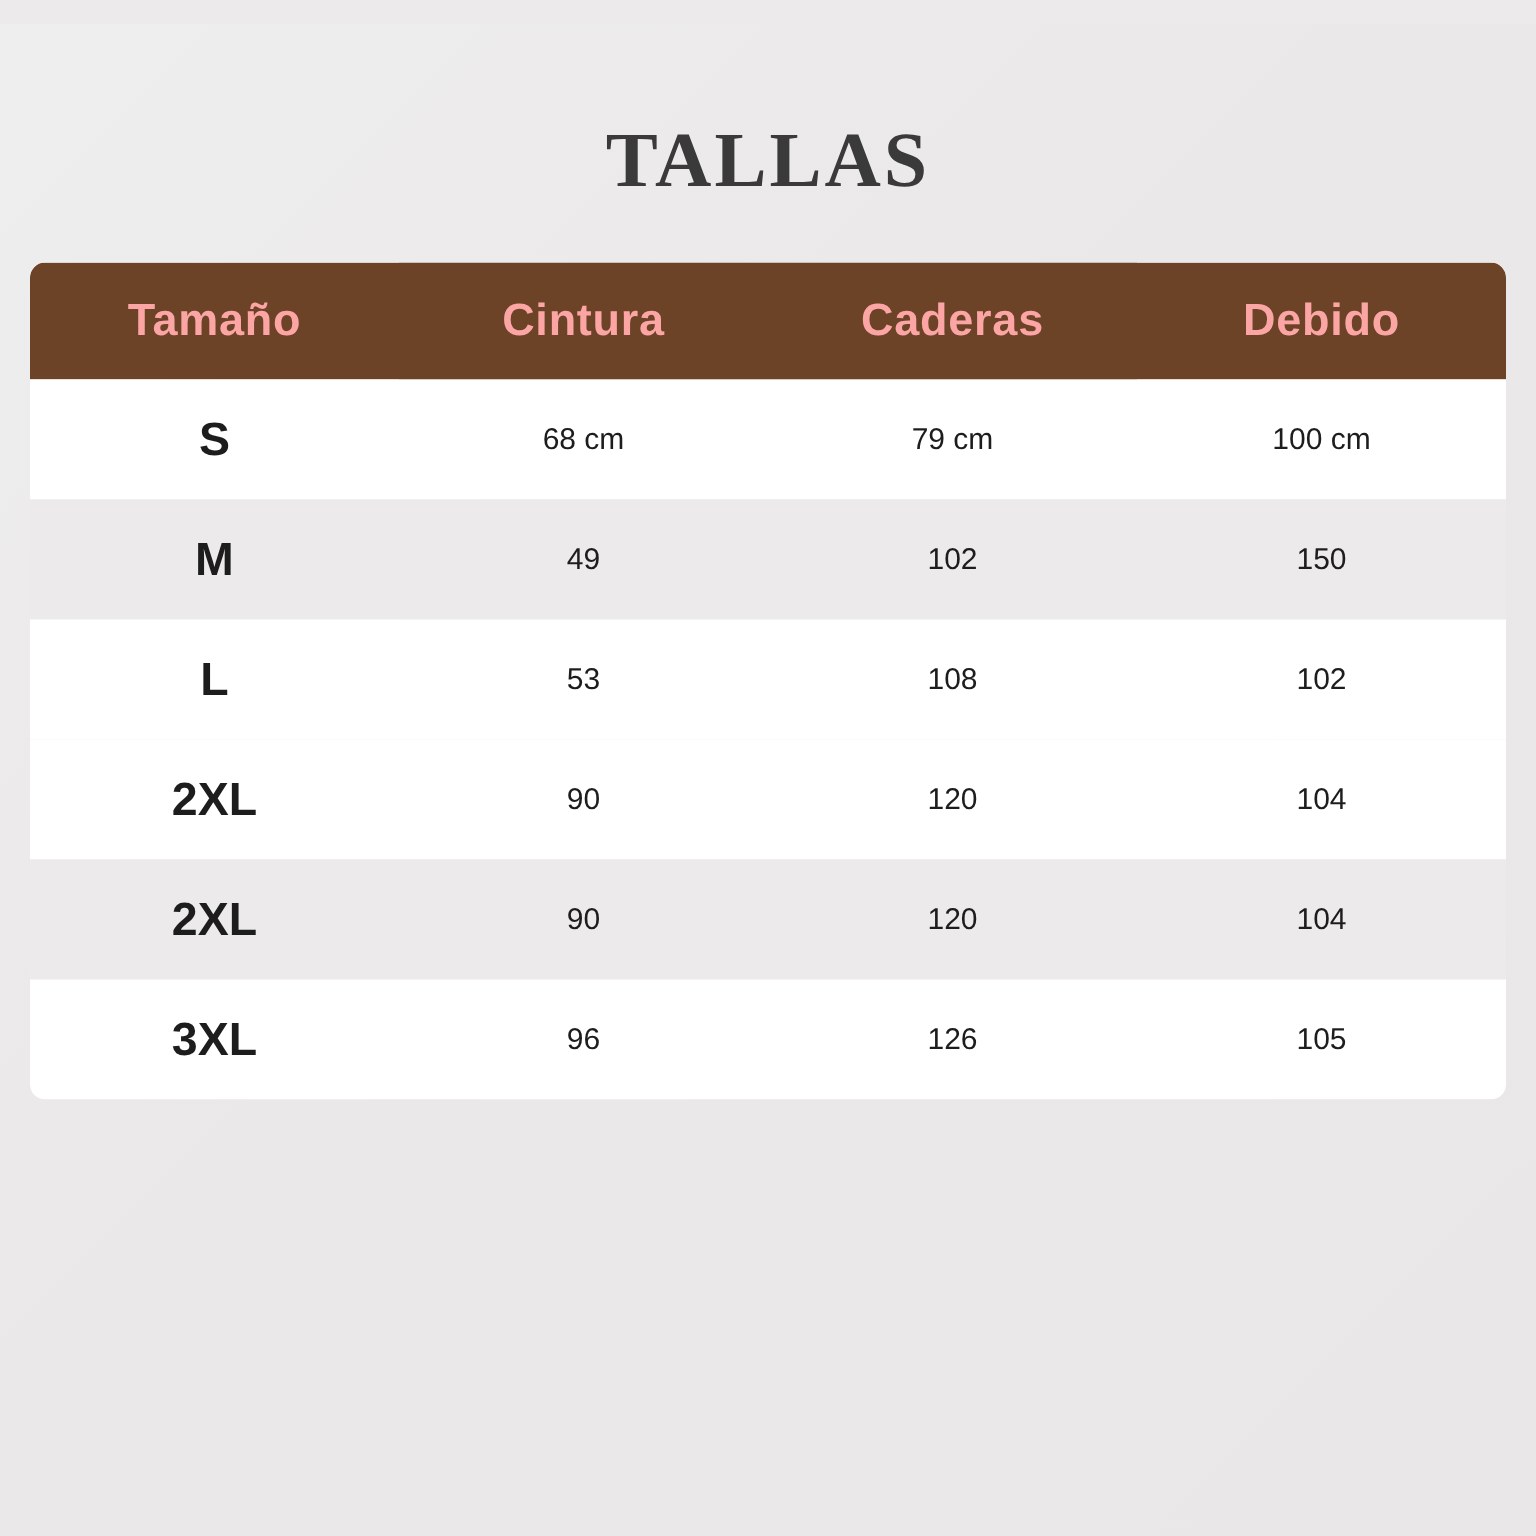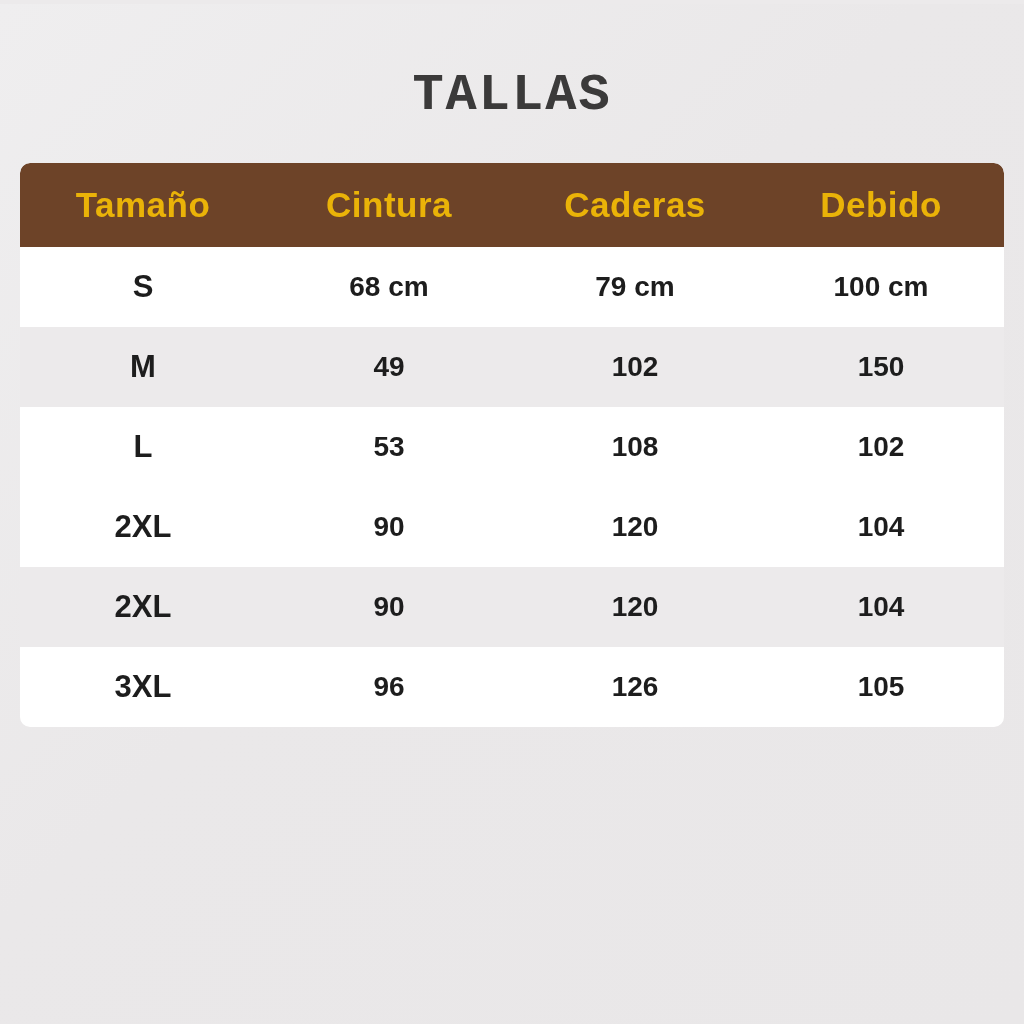--- a/index.html
+++ b/index.html
@@ -15,61 +15,60 @@
   }
   .page {
     position: relative;
     width: 1024px;
     height: 1024px;
     box-sizing: border-box;
     background: linear-gradient(135deg, #efeeef 0%, #eae8e9 45%, #e9e7e8 100%);
   }
   .title {
     text-align: center;
-    font-family: Liberation Mono, monospace;
+    font-family: Liberation Serif, serif;
     font-weight: bold;
     font-size: 52px;
     letter-spacing: 2px;
     color: #3b3a3a;
     padding-top: 62px;
-    margin: 4px;
+    margin: 16px;
   }
   .table-wrap {
     margin: 38px 20px 0 20px;
     border-radius: 10px;
     overflow: hidden;
   }
   table.size-table {
     width: 100%;
     border-collapse: collapse;
     table-layout: fixed;
   }
   table.size-table thead tr {
     background: #6d4328;
   }
   table.size-table thead th {
-    color: #eab308;
-    font-size: 35px;
+    color: #fca5a5;
+    font-size: 30px;
     font-weight: bold;
     padding: 22px 4px;
     text-align: center;
     letter-spacing: 0.5px;
   }
   table.size-table thead th:first-child {
     border-top-left-radius: 10px;
   }
   table.size-table thead th:last-child {
     border-top-right-radius: 10px;
   }
   table.size-table tbody td {
     text-align: center;
-    font-size: 28px;
+    font-size: 20px;
     color: #1d1d1d;
     padding: 22px 0;
-    font-weight: bold;
   }
   table.size-table tbody td.size-cell {
     font-weight: bold;
     font-size: 31px;
   }
   table.size-table tbody tr.row-odd {
     background: #ffffff;
   }
   table.size-table tbody tr.row-even {
     background: #eceaeb;

